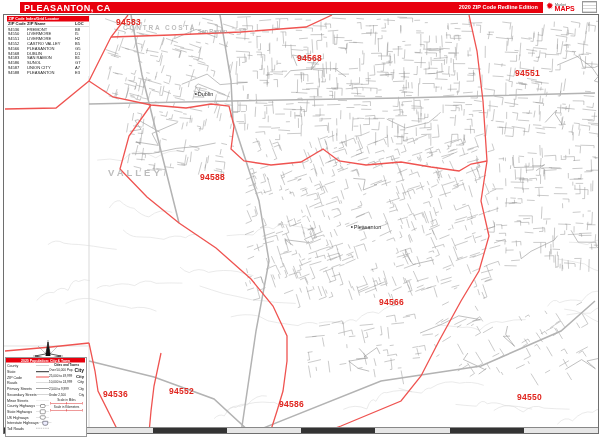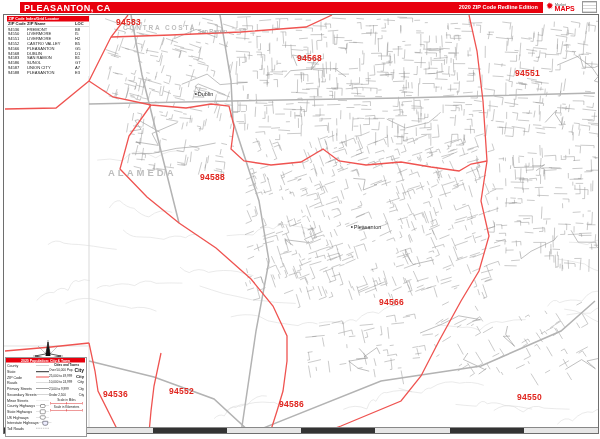--- a/index.html
+++ b/index.html
@@ -1857,21 +1857,21 @@
         <div class="map-label zip-label" style="left: 112px; top: 2px;">94583</div>
         <div class="map-label zip-label" style="left: 293px; top: 38px;">94568</div>
         <div class="map-label zip-label" style="left: 511px; top: 53px;">94551</div>
         <div class="map-label zip-label" style="left: 196px; top: 157px;">94588</div>
         <div class="map-label zip-label" style="left: 375px; top: 282px;">94566</div>
         <div class="map-label zip-label" style="left: 99px; top: 374px;">94536</div>
         <div class="map-label zip-label" style="left: 165px; top: 371px;">94552</div>
         <div class="map-label zip-label" style="left: 275px; top: 384px;">94586</div>
         <div class="map-label zip-label" style="left: 513px; top: 377px;">94550</div>
         <div class="map-label county-label" style="left: 119px; top: 9px; font-size: 6.5px; letter-spacing: 1.8px;">CONTRA COSTA</div>
-        <div class="map-label county-label" style="left: 104px; top: 152px; font-size: 9.5px; letter-spacing: 3px;">ALAMEDA</div>
+        <div class="map-label county-label" style="left: 104px; top: 152px; font-size: 9.5px; letter-spacing: 3px;">VALLEY</div>
         <div class="map-label city-label dim" style="left: 194px; top: 13px;">
           <span>San Ramon</span>
         </div>
         <div class="map-label city-label" style="left: 191px; top: 76px;">
           <span class="city-dot"></span>
           <span>Dublin</span>
         </div>
         <div class="map-label city-label" style="left: 347px; top: 209px;">
           <span class="city-dot"></span>
           <span>Pleasanton</span>

